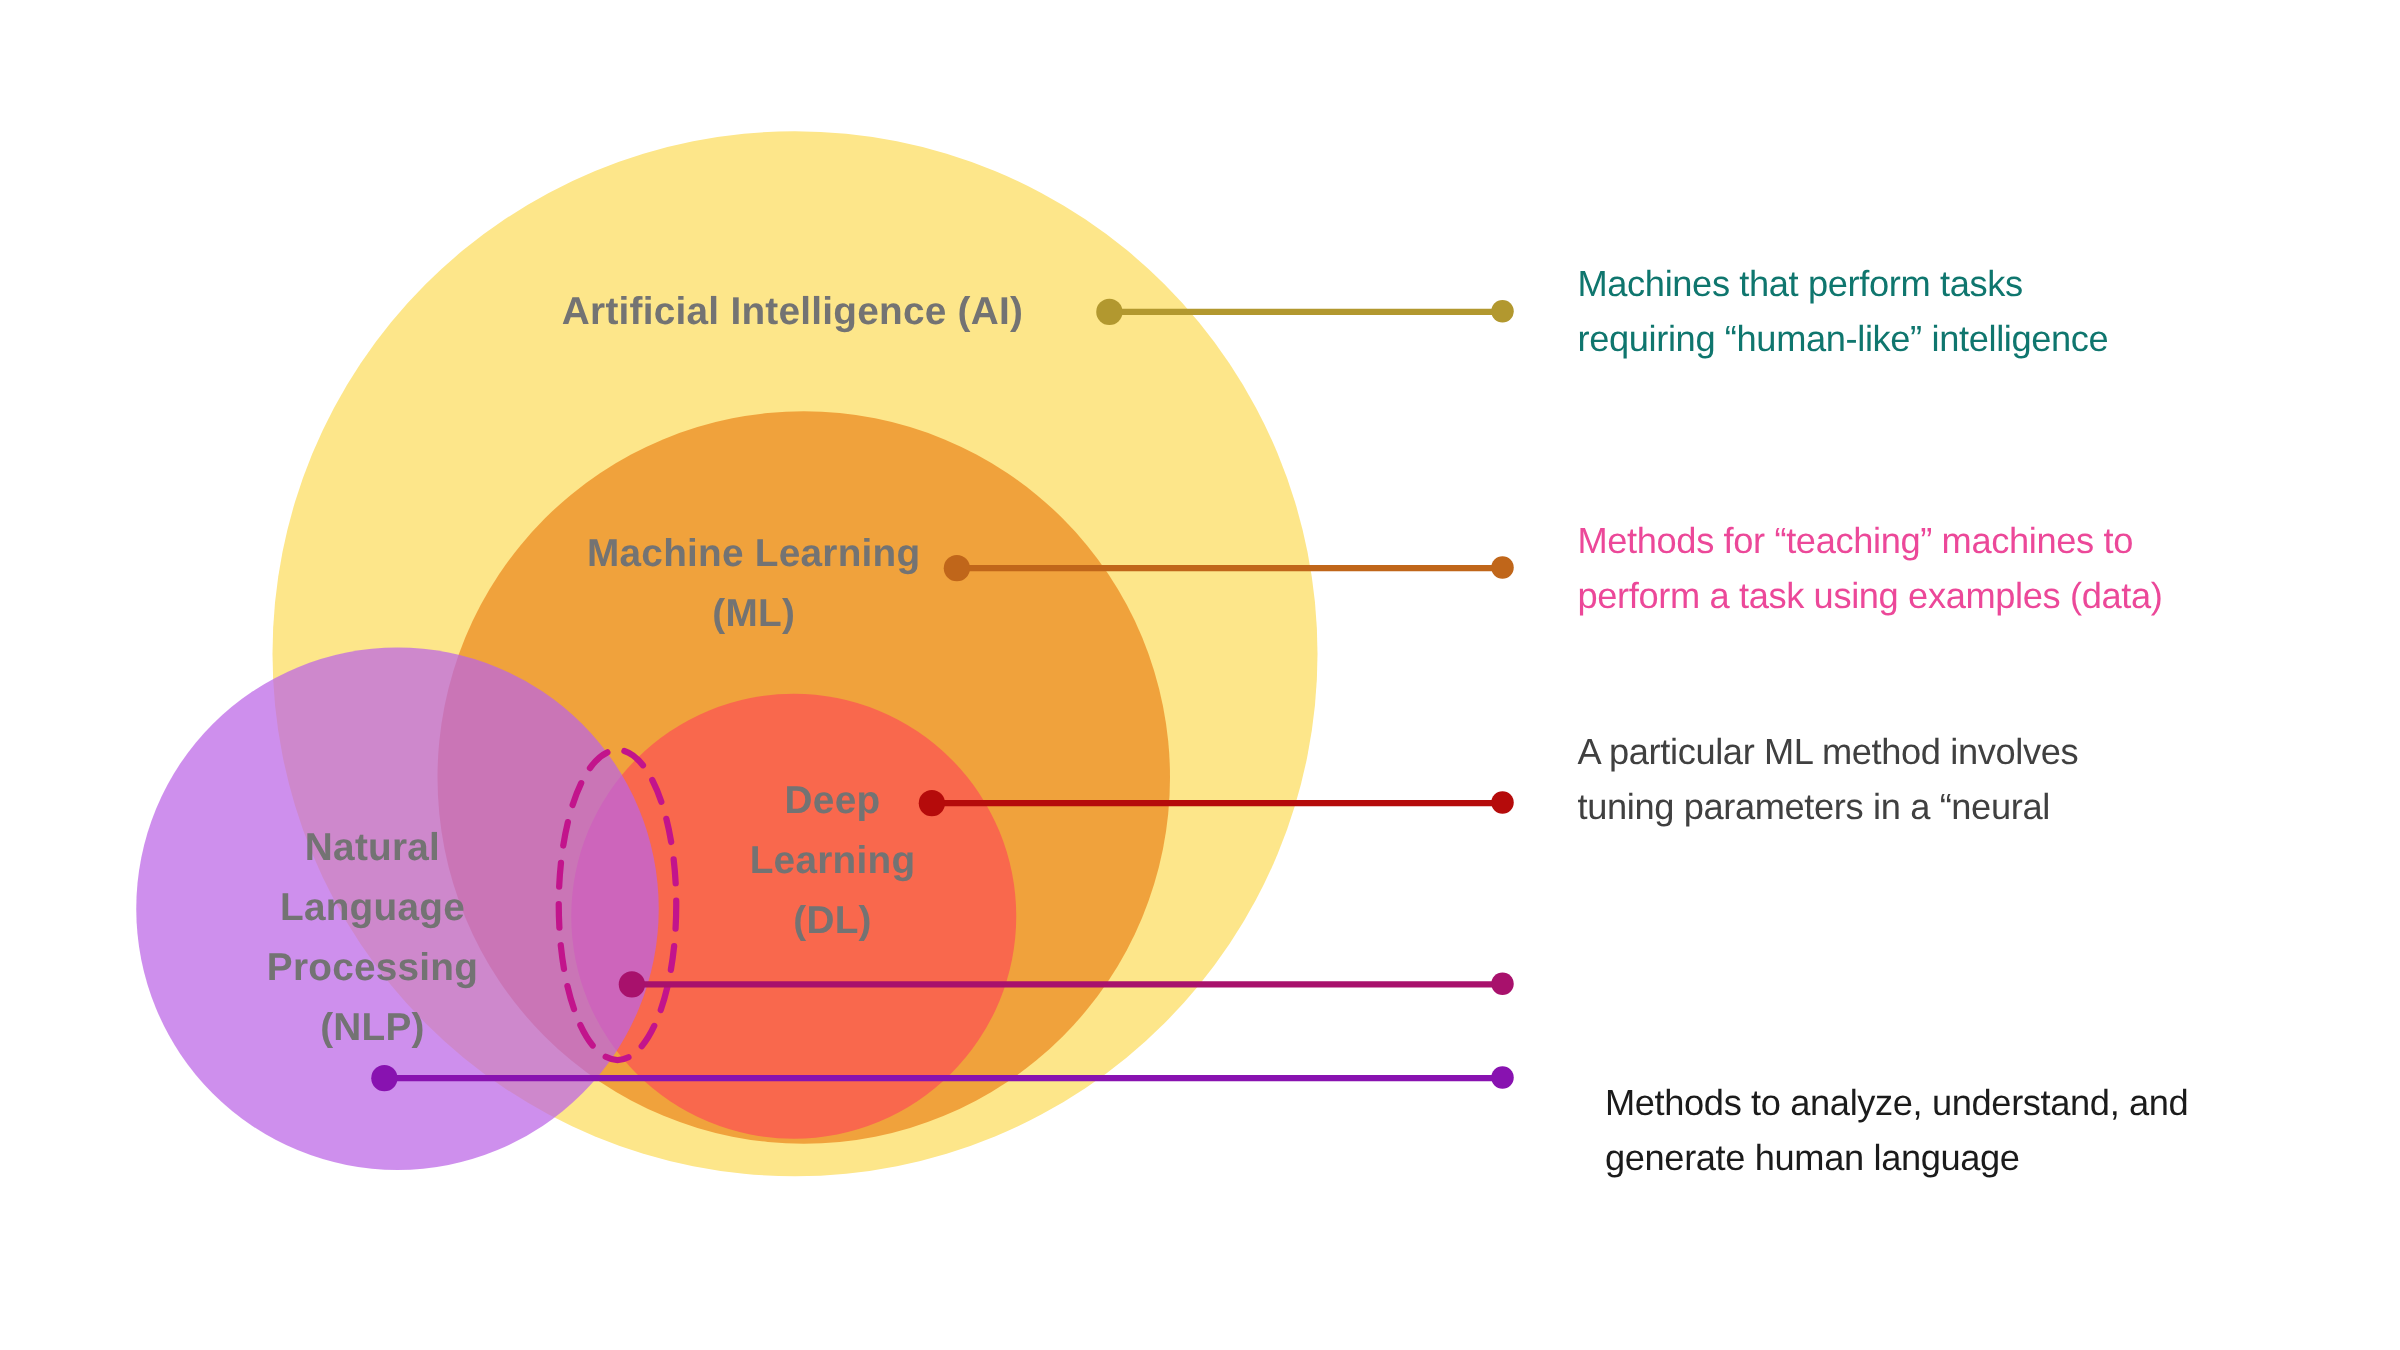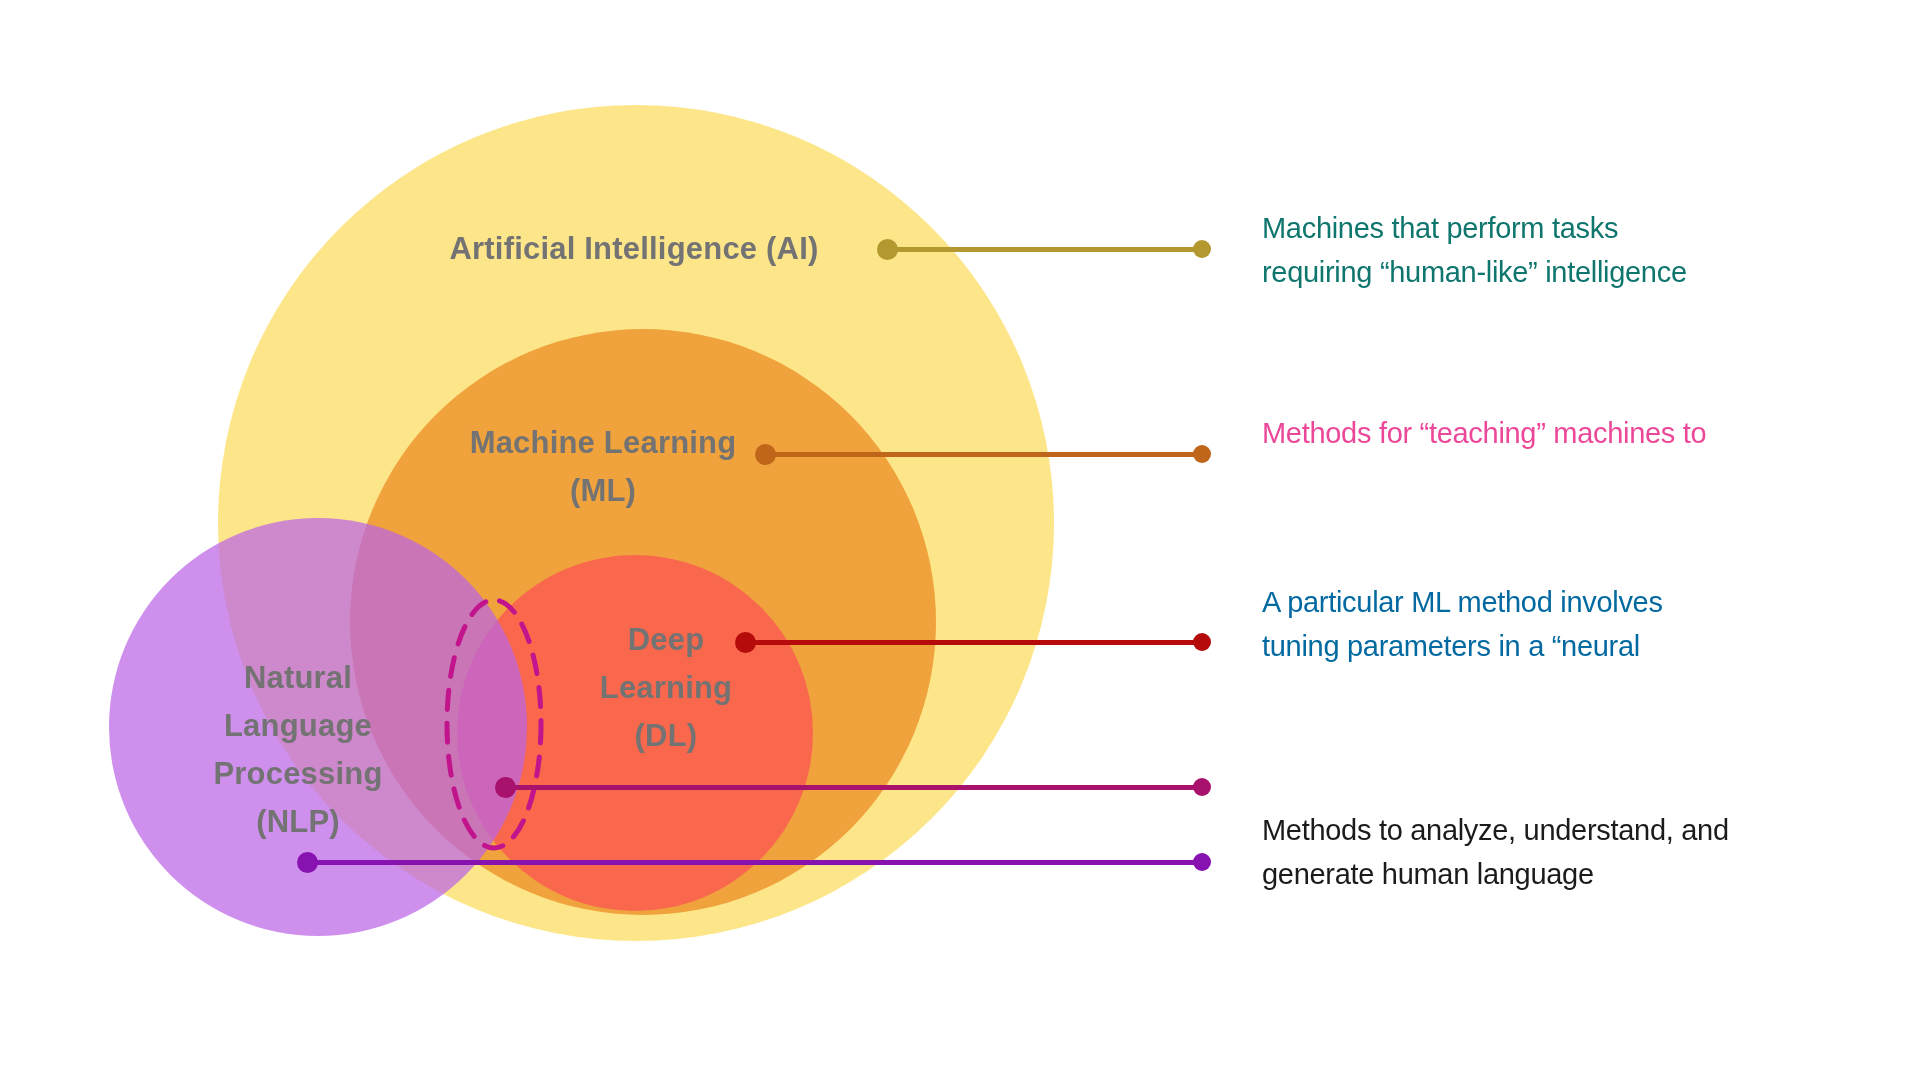--- a/index.html
+++ b/index.html
@@ -36,21 +36,21 @@
 
   .note{
     position:absolute;left:1262px;
     font-size:29px;line-height:44px;color:#1b1b1b;
     letter-spacing:-0.3px;white-space:nowrap;
   }
   #nt-ai {top:206px;}
   #nt-ml {top:411px;}
   #nt-dl {top:580px;}
   #nt-llm{top:766px;left:1260px;font-weight:700;font-size:30px;}
-  #nt-nlp{top:808px;}
+  #nt-nlp{top:861px;margin-left:22px;}
 </style>
 </head>
 <body>
 
 <div class="canvas">
 
   <div class="circle" id="c-ai" style="background: rgb(253, 230, 138);"></div>
   <div class="circle" id="c-ml" style="background: rgb(240, 162, 60);"></div>
   <div class="circle" id="c-dl" style="background: rgb(249, 104, 77);"></div>
   <div class="circle" id="c-nlp" style="background: rgba(187, 100, 230, 0.72);"></div>
@@ -98,22 +98,23 @@
     <div>Processing</div>
     <div>(NLP)</div>
   </div>
 
   <div class="note" id="nt-ai" style="color: #0f766e;">
     <div>Machines that perform tasks</div>
     <div>requiring “human-like” intelligence</div>
   </div>
   <div class="note" id="nt-ml" style="color: #ec4899;">
     <div>Methods for “teaching” machines to</div>
+    <div>perform a task using examples (data)</div>
   </div>
-  <div class="note" id="nt-dl" style="color: #0369a1;">
+  <div class="note" id="nt-dl" style="color: #404040;">
     <div>A particular ML method involves</div>
     <div>tuning parameters in a “neural</div>
   </div>
   <div class="note" id="nt-nlp" style="color: rgb(27, 27, 27);">
     <div>Methods to analyze, understand, and</div>
     <div>generate human language</div>
   </div>
 
 </div>
 

